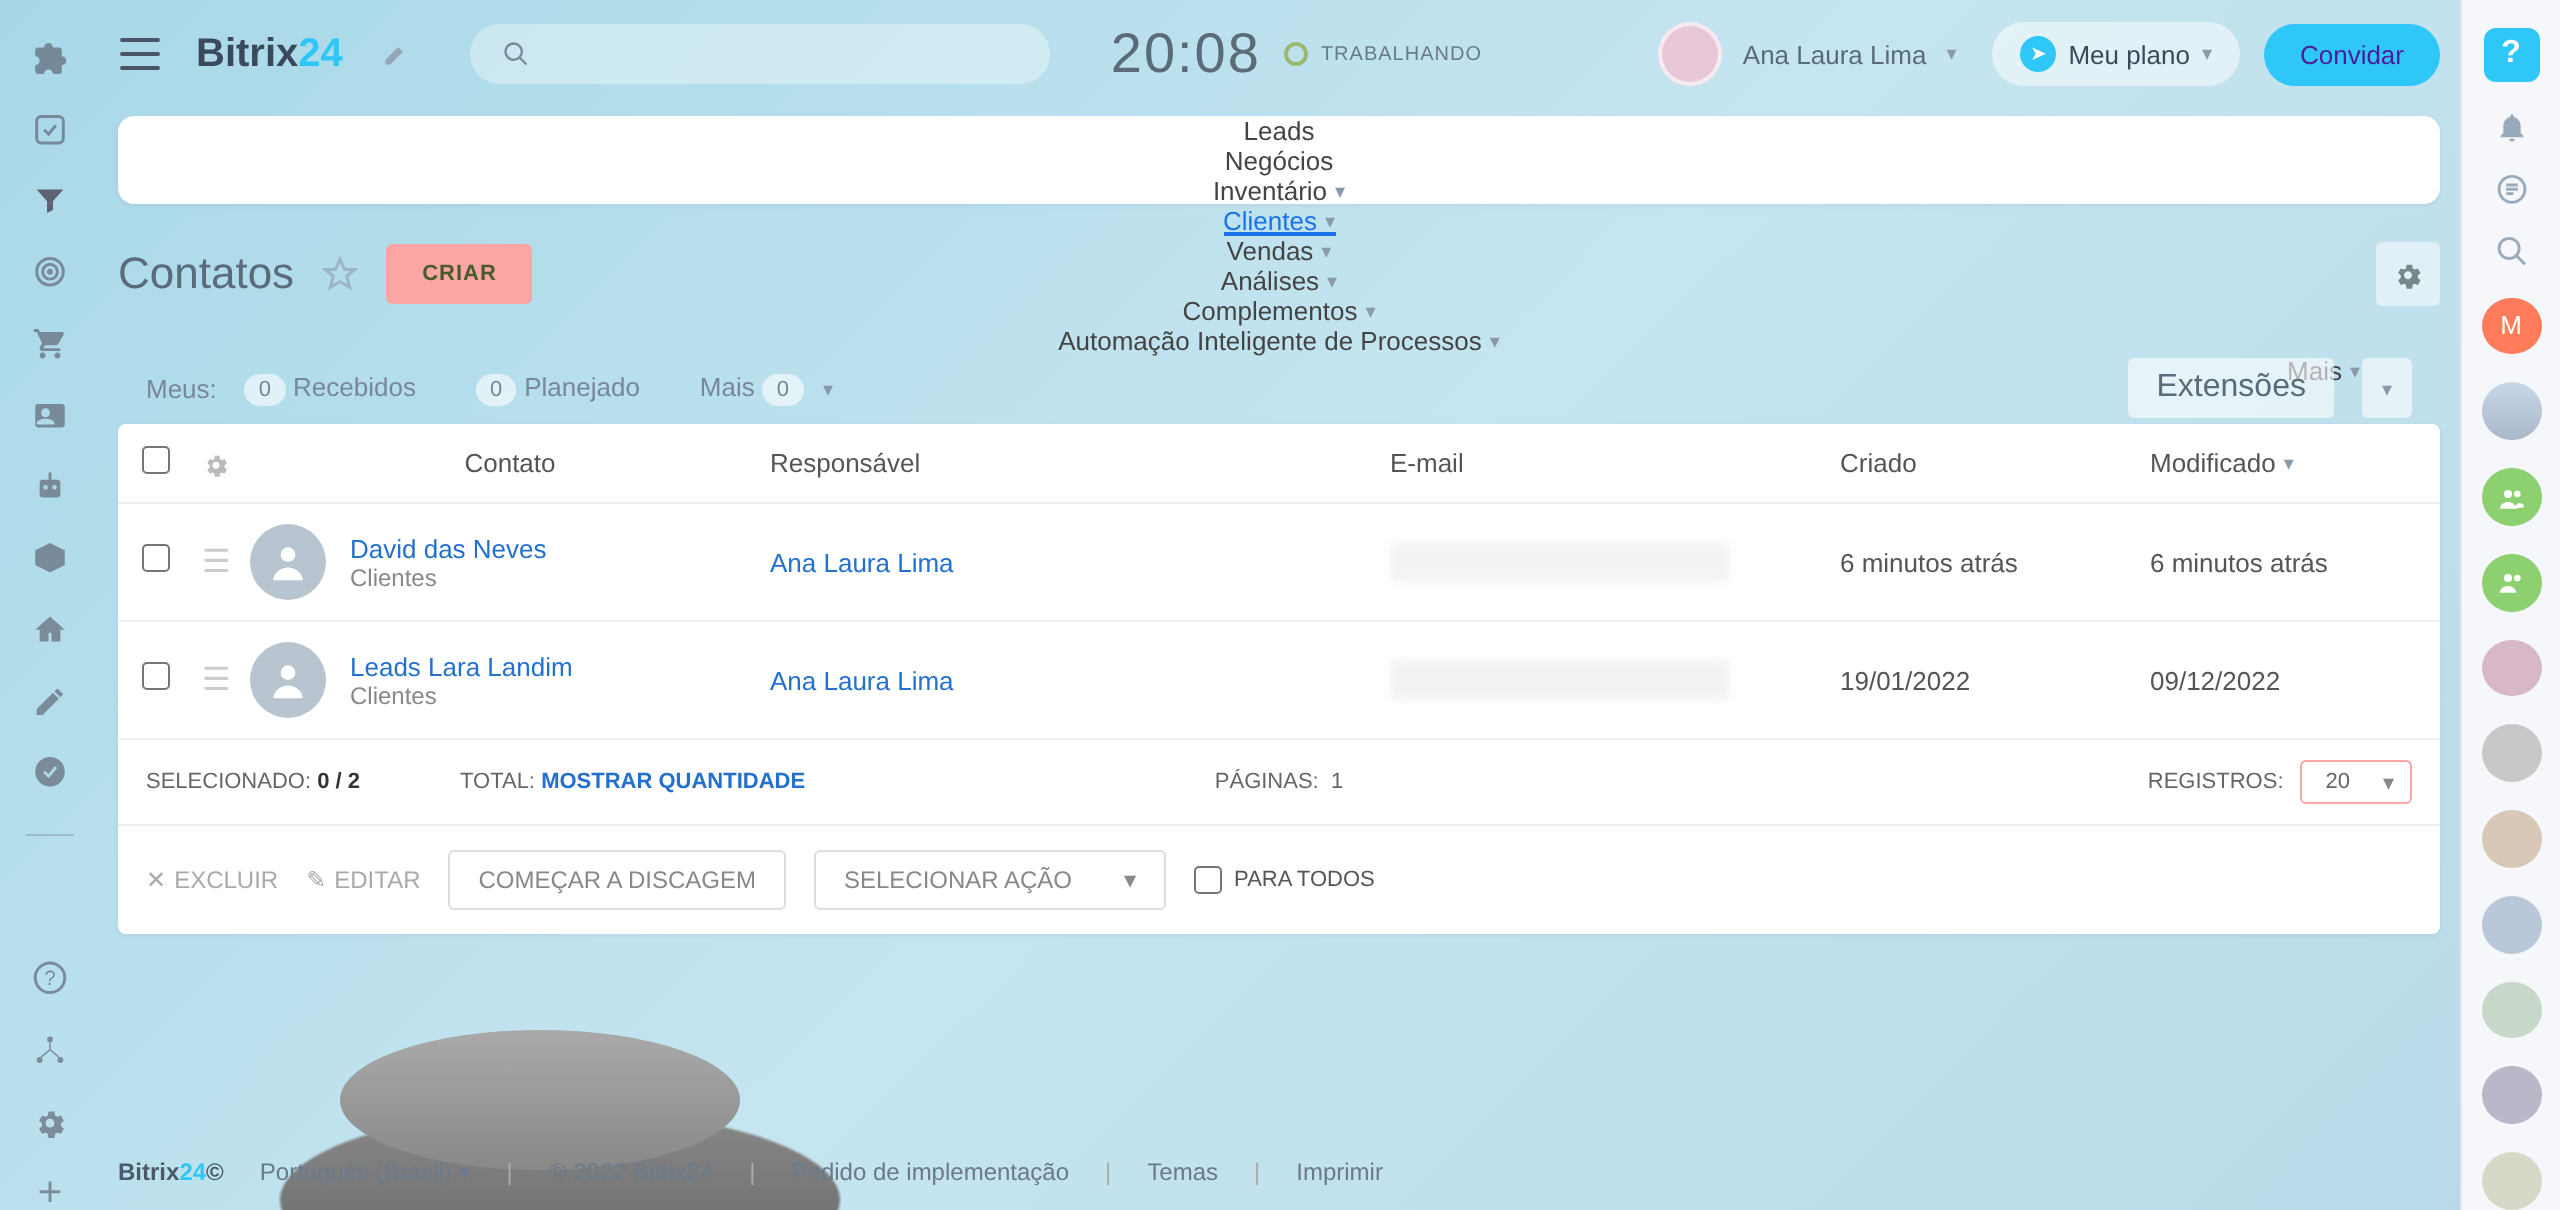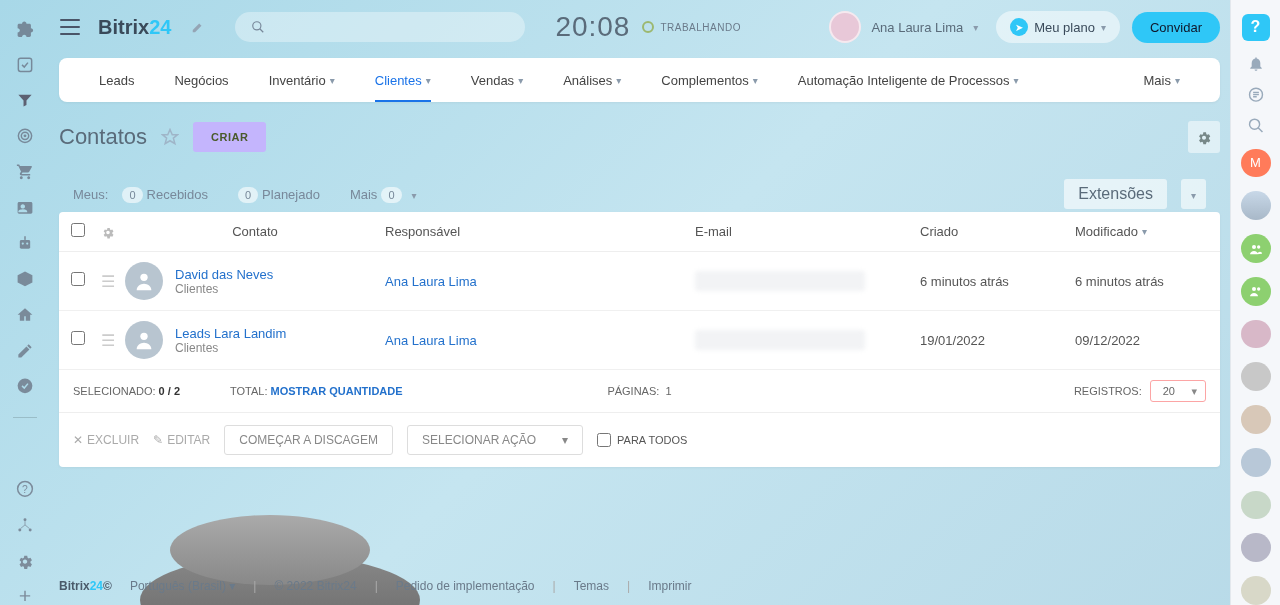--- a/index.html
+++ b/index.html
@@ -23,34 +23,34 @@
     .clock { font-size: 28px; color: #5a6b7a; font-weight: 300; margin-right: 12px; letter-spacing: 1px;}
     .status-dot { width: 12px; height: 12px; border: 2px solid #9cb870; border-radius: 50%; margin-right: 6px; }
     .status-text { font-size: 10px; color: #6a7a8a; letter-spacing: 0.5px; margin-right: auto; }
     .user-block { display: flex; align-items: center; gap: 10px; margin-right: 18px; cursor: pointer; }
     .avatar { width: 32px; height: 32px; border-radius: 50%; background: #e8c8d8; border: 2px solid rgba(255,255,255,0.6); }
     .user-name { font-size: 13px; color: #5a6b7a; }
     .chev-down { color: #8a9aab; font-size: 10px; }
     .plan-btn { display: flex; align-items: center; gap: 6px; background: rgba(255,255,255,0.5); border-radius: 18px; padding: 7px 14px; cursor: pointer; margin-right: 12px;}
     .plan-btn .rocket { width: 18px; height: 18px; background: #2fc7f7; border-radius: 50%; display: flex; align-items: center; justify-content: center; color: white; font-size: 10px;}
     .plan-btn span.txt { font-size: 13px; color: #3a4a5a; font-weight: 500; }
-    .invite-btn { background: #2fc7f7; color: #0f172a; font-size: 13px; font-weight: 500; padding: 8px 18px; border-radius: 18px; cursor: pointer; }
-    
-    
-    .nav-tabs { position: absolute; left: 59px; top: 58px; right: 60px; height: 44px; background: white; border-radius: 8px; display: flex; align-items: center; padding: 0 20px; box-shadow: 0 1px 3px rgba(0,0,0,0.05); }
+    .invite-btn { background: #2fc7f7; color: #4c1d95; font-size: 13px; font-weight: 500; padding: 8px 18px; border-radius: 18px; cursor: pointer; }
+    
+    
+    .nav-tabs { position: absolute; left: 59px; top: 58px; right: 60px; height: 44px; background: white; border-radius: 8px; display: flex; align-items: center; padding: 0 20px; box-shadow: 0 1px 3px rgba(0,0,0,0.05); flex-direction: column; }
     .nav-tab { font-size: 13px; color: #444; padding: 0 20px; height: 44px; display: flex; align-items: center; gap: 4px; cursor: pointer; position: relative; }
     .nav-tab.active { color: #1a73e8; }
     .nav-tab.active::after { content: ''; position: absolute; bottom: 0; left: 20px; right: 20px; height: 2px; background: #1a73e8; }
     .nav-tab-more { margin-left: auto; }
     
     
     .title-row { position: absolute; left: 59px; top: 115px; right: 60px; height: 44px; display: flex; align-items: center; gap: 14px;}
     .title-text { font-size: 22px; color: #5a6b7a; font-weight: 400; }
     .star-icon { color: #9fb5c8; }
-    .create-btn { background: #c4b5fd; color: #4a5a2a; font-size: 11px; font-weight: 600; padding: 9px 18px; border-radius: 3px; cursor: pointer; letter-spacing: 0.5px;}
+    .create-btn { background: #fca5a5; color: #4a5a2a; font-size: 11px; font-weight: 600; padding: 9px 18px; border-radius: 3px; cursor: pointer; letter-spacing: 0.5px;}
     .search-filter { flex: 1; max-width: 630px; display: flex; align-items: center; background: white; border: 4px solid #e41e26; padding: 6px 14px; }
     .search-filter input { border: none; outline: none; font-size: 14px; flex: 1; color: #333; }
     .search-filter .icons { display: flex; gap: 10px; color: #aaa; }
     .gear-btn { margin-left: auto; background: rgba(255,255,255,0.5); padding: 8px; border-radius: 3px; cursor: pointer; color: #788; }
     
     
     .filter-pills { position: absolute; left: 59px; top: 176px; right: 60px; height: 36px; display: flex; align-items: center; gap: 14px; padding: 0 14px;}
     .pill-label { font-size: 13px; color: #78889a; }
     .pill-badge { background: rgba(255,255,255,0.6); color: #789; font-size: 11px; padding: 2px 7px; border-radius: 10px; margin-right: 4px;}
     .pill-text { font-size: 13px; color: #78889a; margin-right: 16px; }

